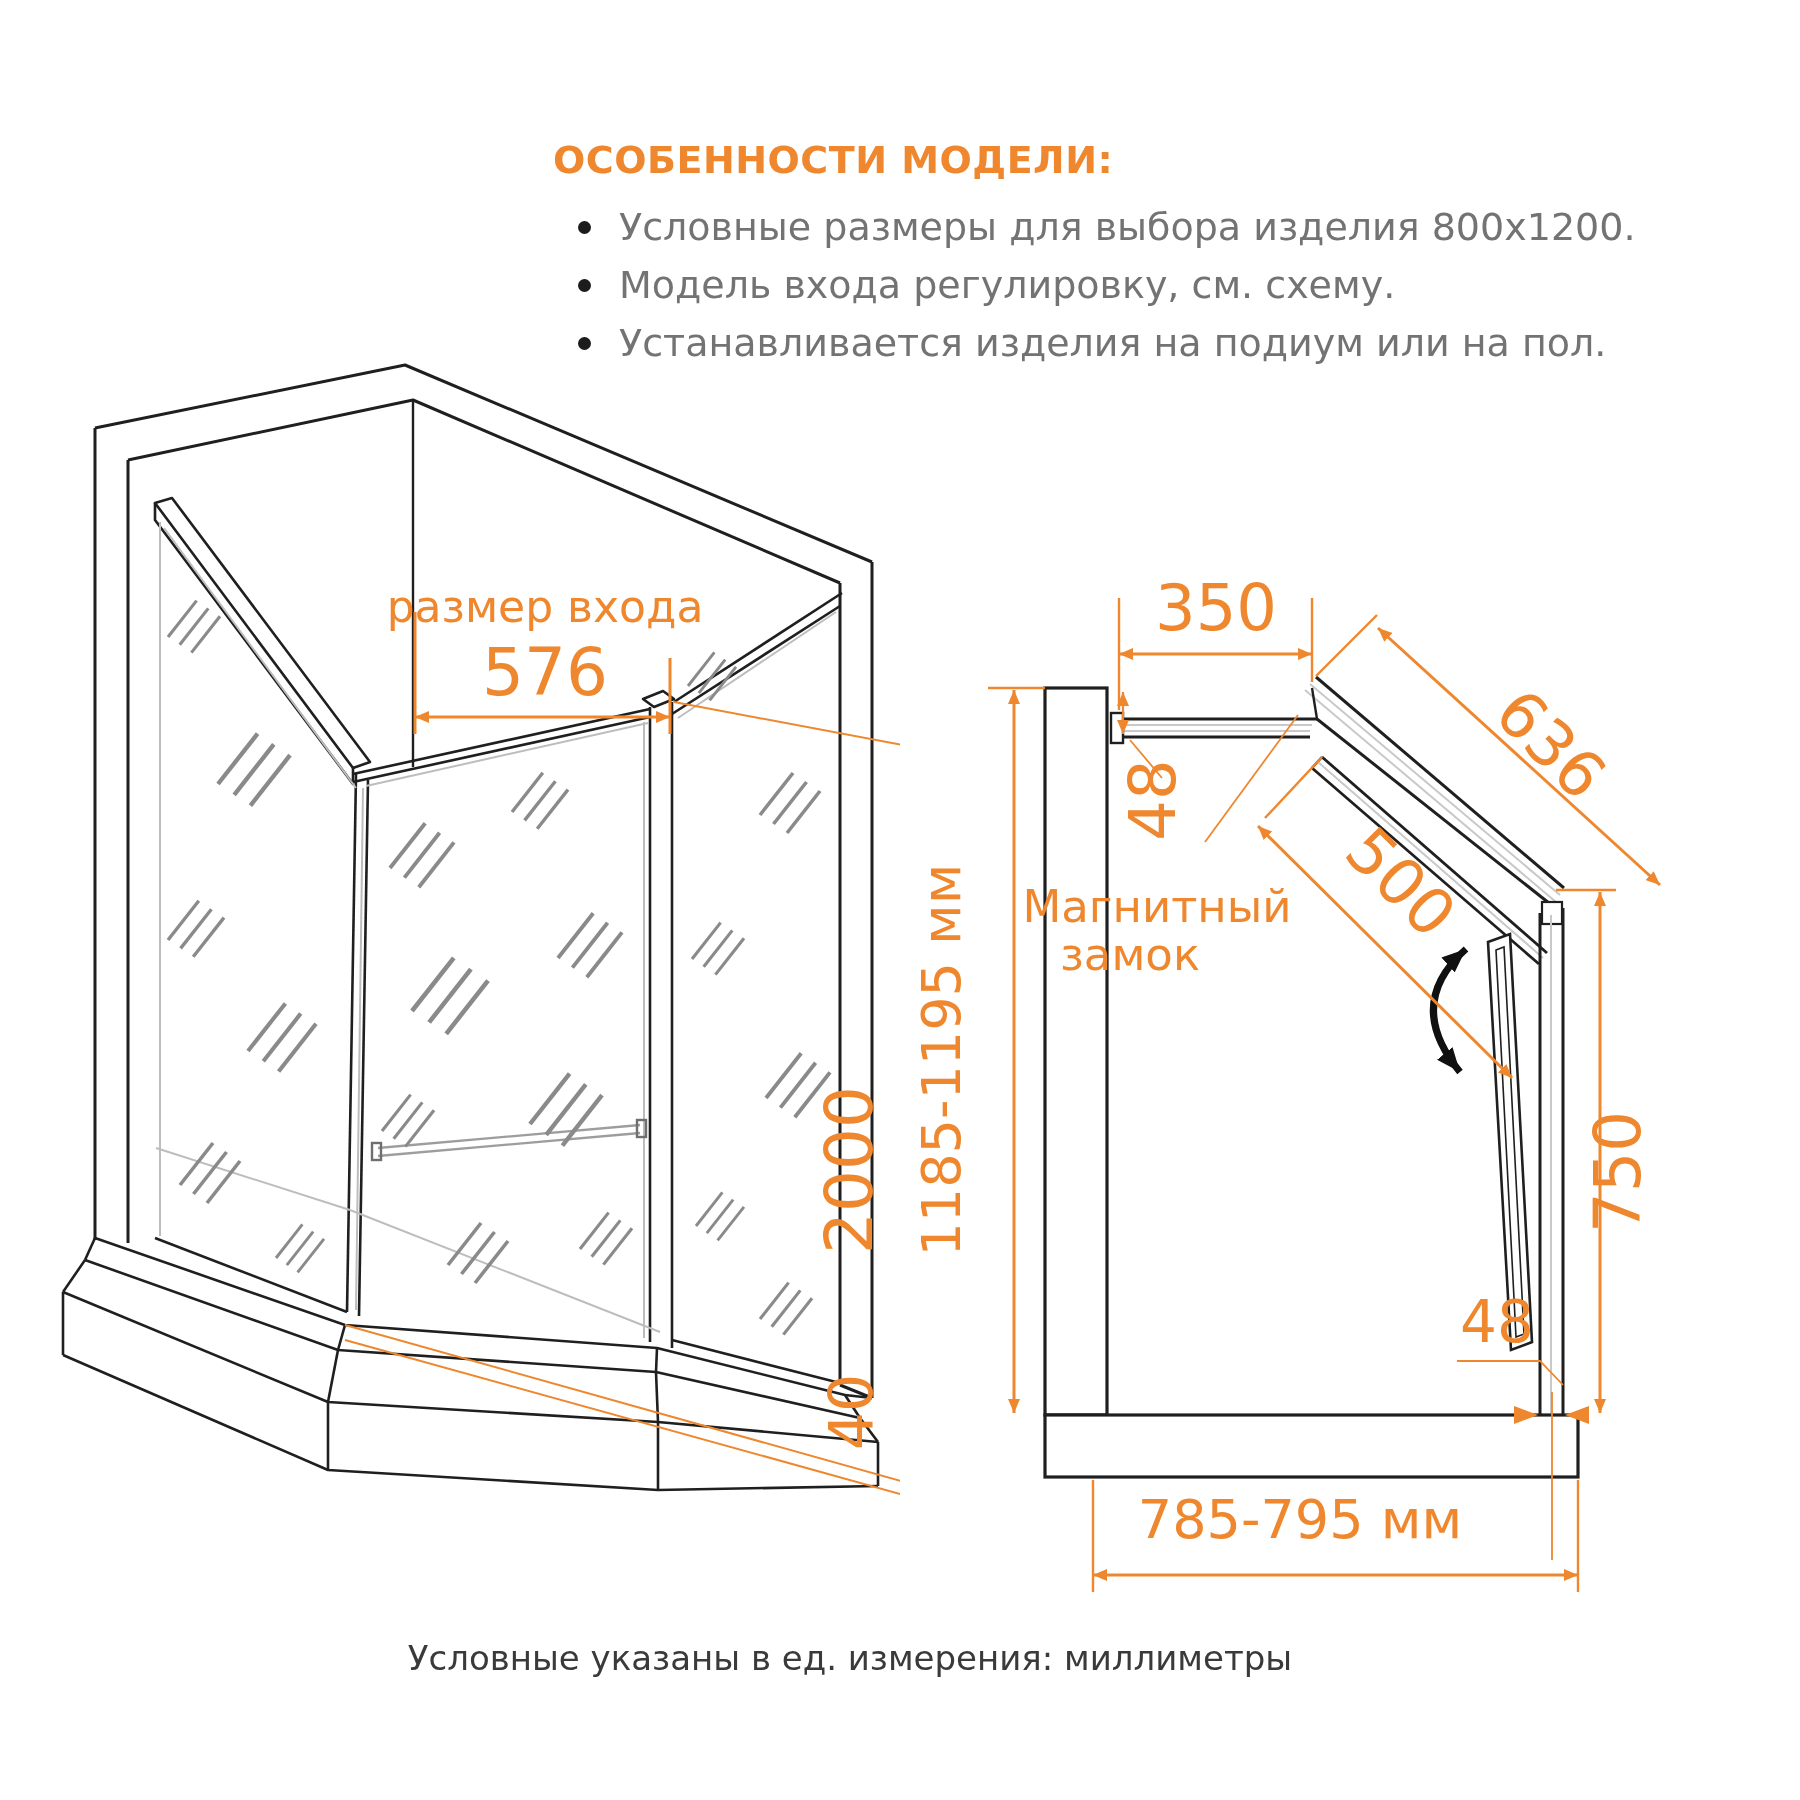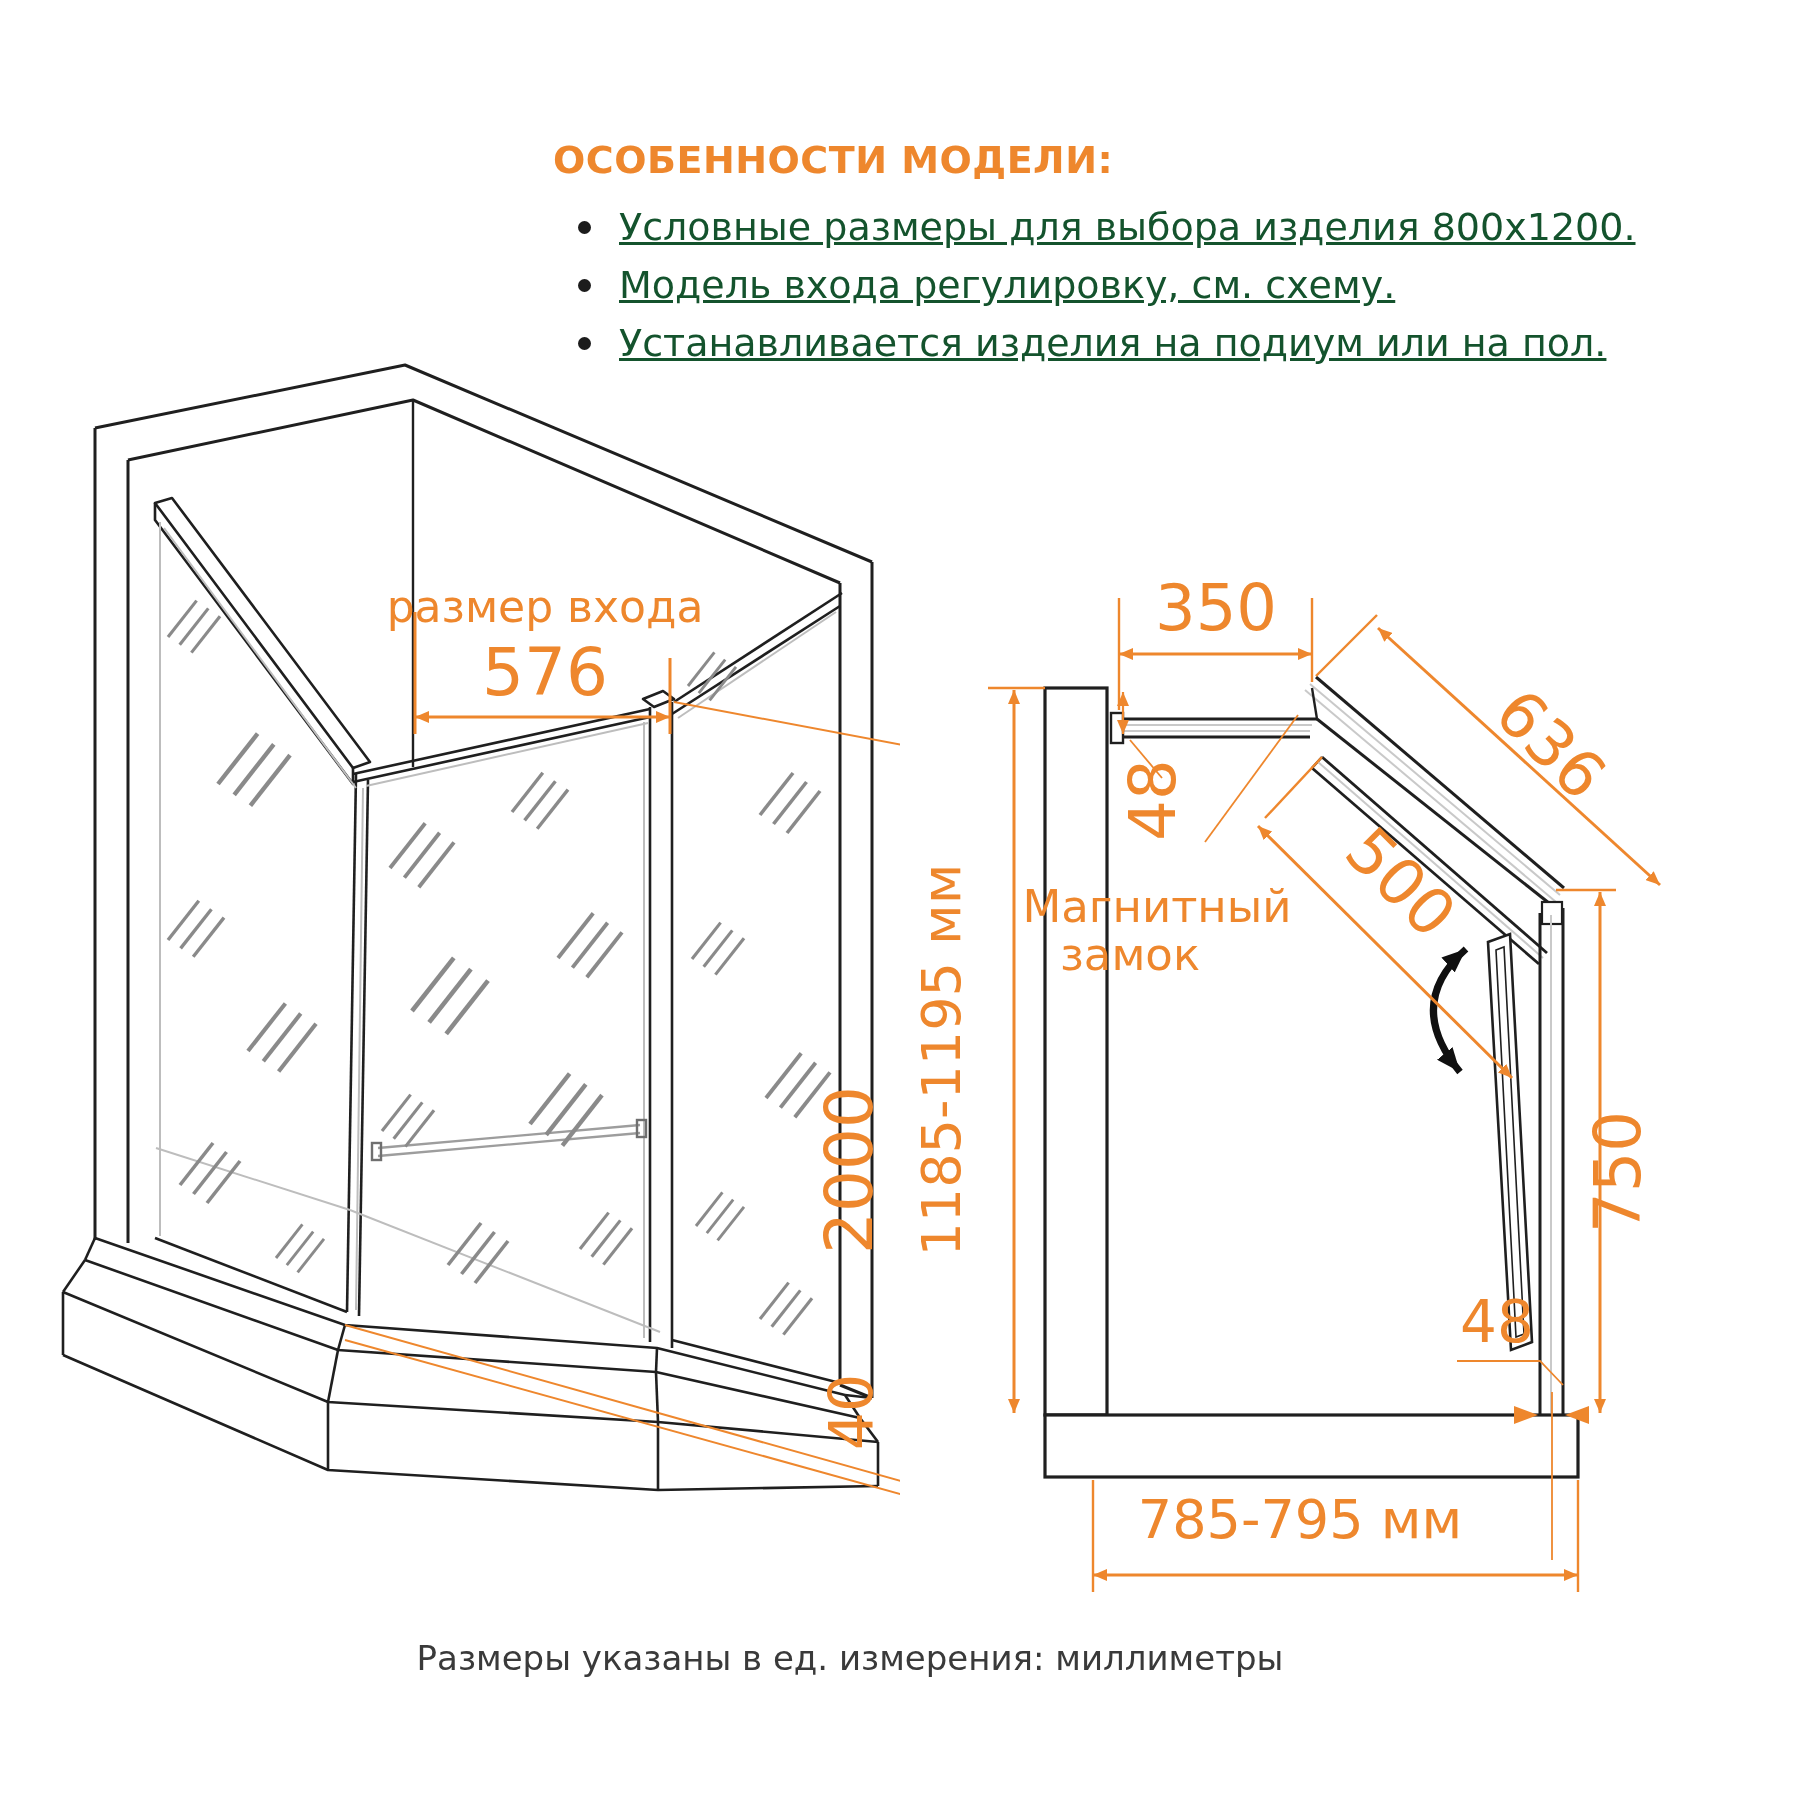--- a/index.html
+++ b/index.html
@@ -3,21 +3,21 @@
 <meta charset="utf-8">
 <style>
   html,body{margin:0;padding:0;background:#ffffff;}
   #stage{position:relative;width:1800px;height:1800px;background:#ffffff;overflow:hidden;
          font-family:"DejaVu Sans","Liberation Sans",sans-serif;color:#2b2b2b;}
   .abs{position:absolute;}
   #title{left:553px;top:138px;font-size:38px;font-weight:bold;color:#EE872D;letter-spacing:0.5px;}
   #bullets{left:560px;top:205px;width:1100px;}
   .bullet-row{display:flex;align-items:flex-start;margin-bottom:13px;}
   .bullet-dot{width:13px;height:13px;border-radius:50%;background:#1c1c1c;margin:16px 28px 0 18px;flex:0 0 auto;}
-  .bullet-text{font-size:38px;line-height:1.18;color:#14532d;text-decoration:underline;}
+  .bullet-text{font-size:38px;line-height:1.18;color:#737373;}
   #footer-note{left:0px;top:1638px;width:1700px;text-align:center;font-size:34px;color:#3a3a3a;}
   svg text{font-family:"DejaVu Sans","Liberation Sans",sans-serif;}
   .dimtxt{fill:#EE872D;}
 </style>
 </head>
 <body>
 
 <div id="stage">
 
   <div id="title" class="abs">ОСОБЕННОСТИ МОДЕЛИ:</div>
@@ -246,14 +246,14 @@
     <text class="dimtxt" font-size="54" text-anchor="middle" transform="rotate(-90 80 590)" x="80" y="590">1185-1195 мм</text>
     <text class="dimtxt" font-size="64" text-anchor="middle" transform="rotate(45 655 290)" x="655" y="290">636</text>
     <text class="dimtxt" font-size="64" text-anchor="middle" transform="rotate(45 505 428)" x="505" y="428">500</text>
     <text class="dimtxt" x="277" y="452" font-size="45" text-anchor="middle">Магнитный</text>
     <text class="dimtxt" x="250" y="500" font-size="45" text-anchor="middle">замок</text>
     <text class="dimtxt" font-size="64" text-anchor="middle" transform="rotate(-90 760 702)" x="760" y="702">750</text>
     <text class="dimtxt" x="617" y="872" font-size="58" text-anchor="middle">48</text>
     <text class="dimtxt" x="420" y="1068" font-size="54" text-anchor="middle">785-795 мм</text>
   </svg>
 
-  <div id="footer-note" class="abs">Размеры указаны в ед. измерения: миллиметры</div>
+  <div id="footer-note" class="abs">Условные указаны в ед. измерения: миллиметры</div>
 </div>
 
 </body></html>

